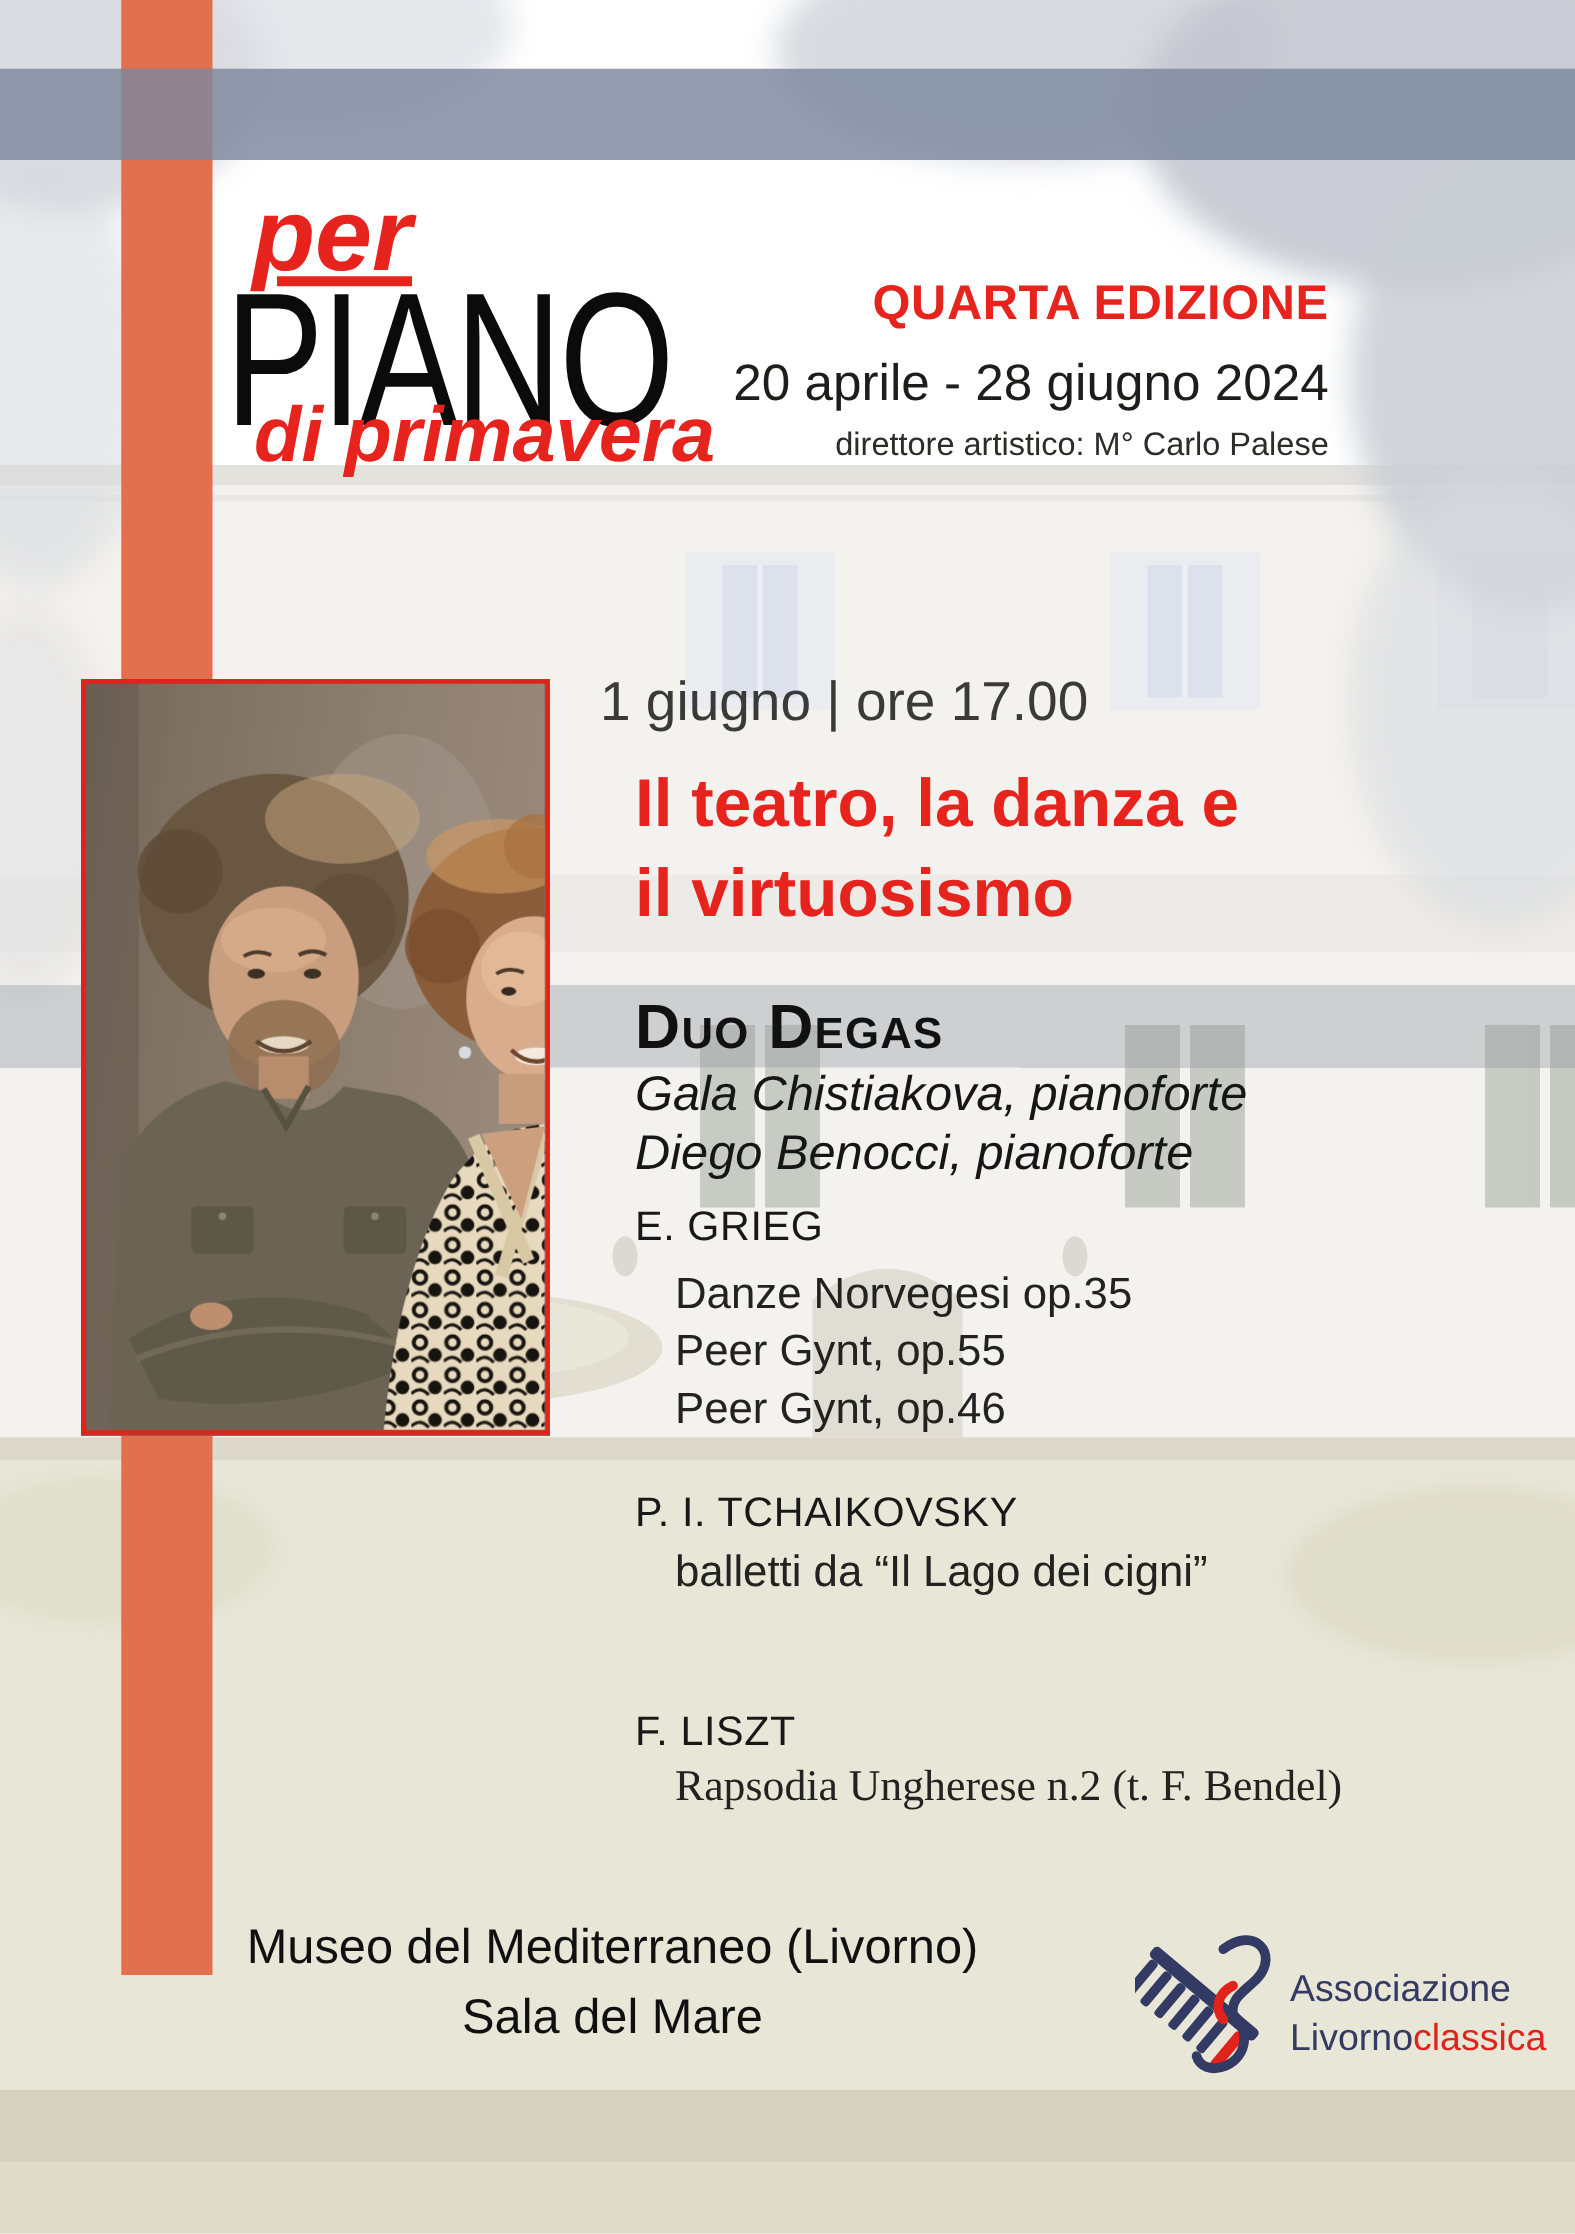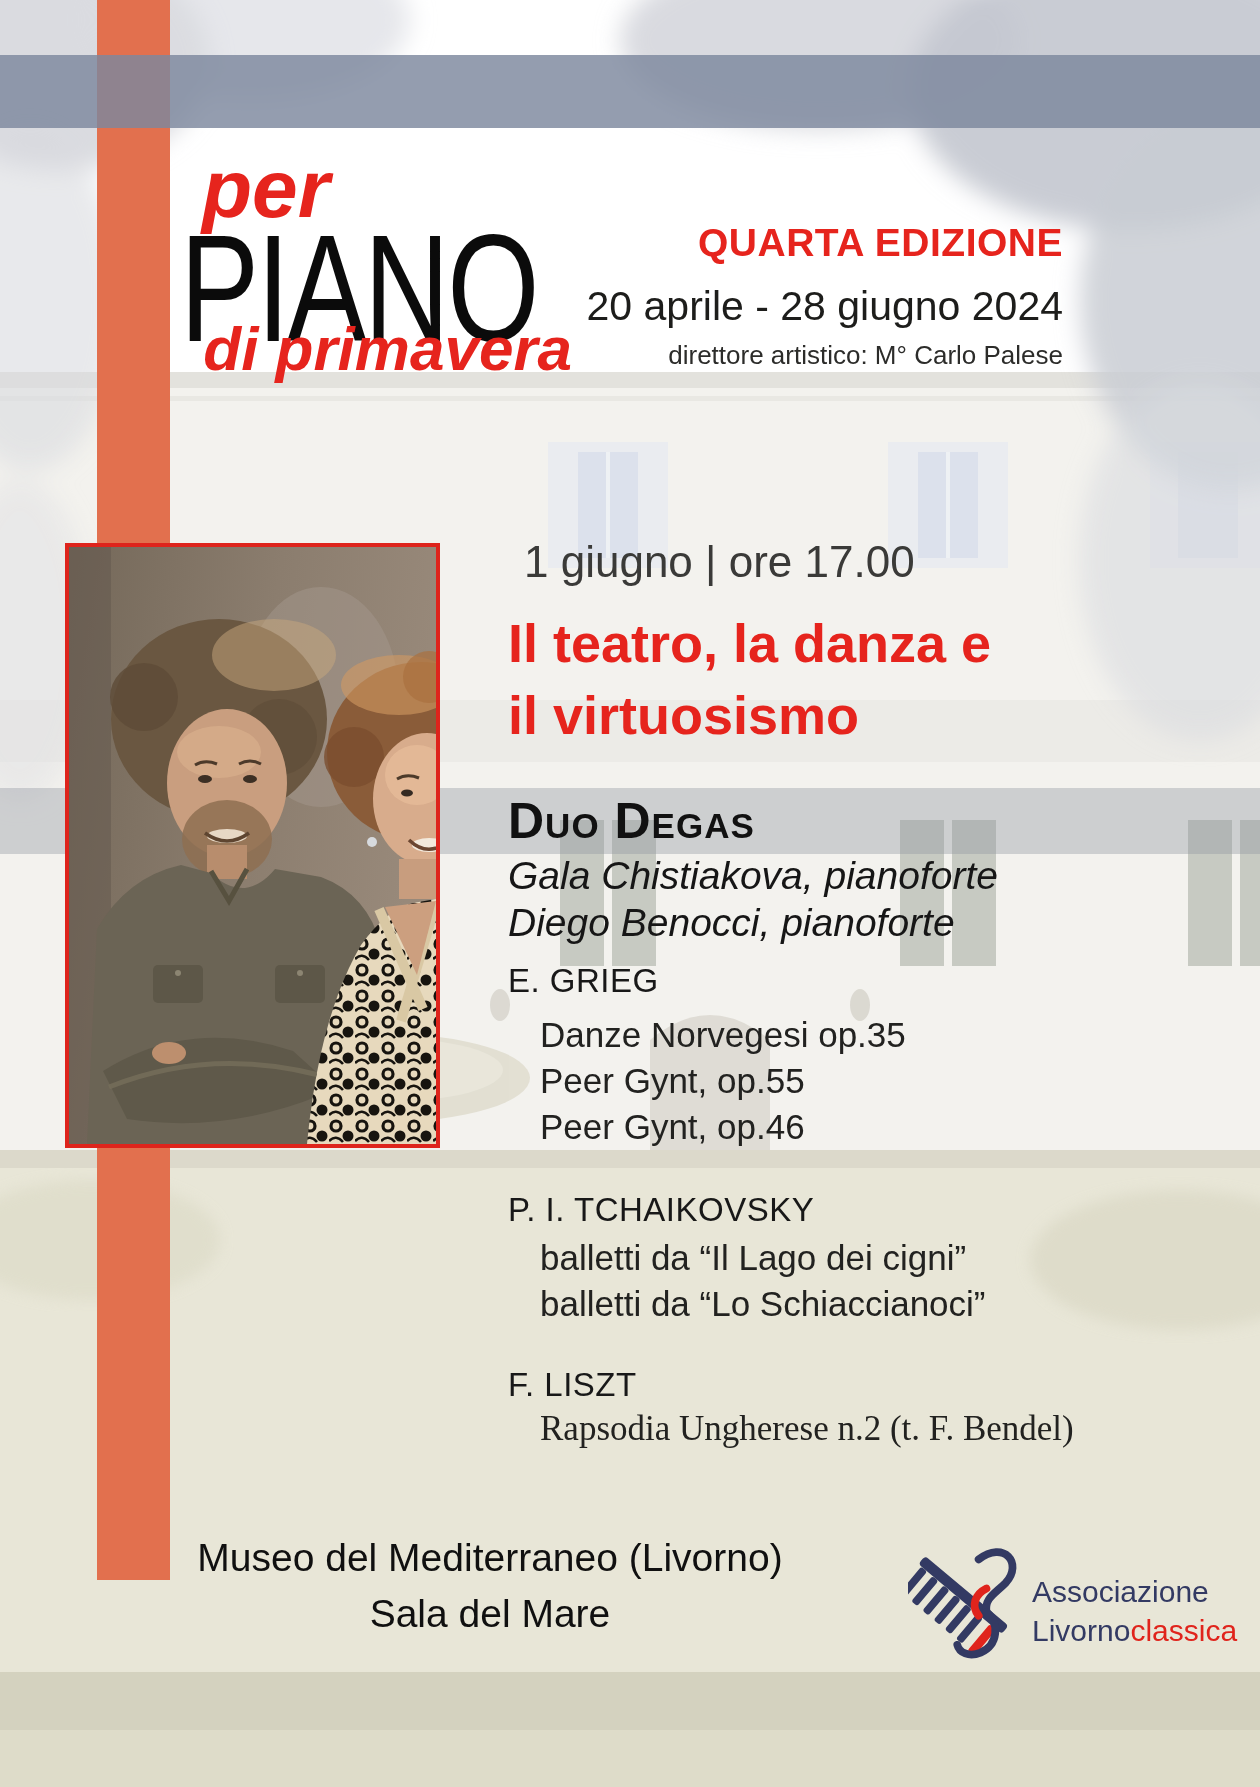--- a/index.html
+++ b/index.html
@@ -14,38 +14,38 @@
   .stripe{left:97px;top:0;width:73px;height:1580px;background:#e2704e;z-index:1;}
 
   
   .topband{left:0;top:55px;width:1260px;height:73px;background:rgba(124,135,158,0.82);z-index:2;}
 
   
   .duoband{left:0;top:788px;width:1260px;height:66px;background:rgba(145,150,161,0.38);z-index:2;}
 
   
   .brand-per{left:202px;top:148px;z-index:4;font-size:82px;font-weight:700;font-style:italic;
-             color:#e6241d;line-height:1;}
+             color:#e6241d;line-height:1;text-decoration:underline;}
   .brand-title{left:180px;top:212px;z-index:4;font-size:152px;font-weight:400;color:#0b0b0b;
                line-height:1;letter-spacing:-3px;transform:scaleX(0.78);transform-origin:left top;}
   .brand-sub{left:180px;top:318px;width:392px;z-index:4;font-size:62px;font-weight:700;
              font-style:italic;color:#e6241d;text-align:right;line-height:1;}
 
   
   .edition{right:197px;top:222px;z-index:4;text-align:right;}
   .edition-title{font-size:39px;font-weight:700;color:#e6241d;letter-spacing:0.5px;line-height:1.1;}
   .edition-dates{font-size:41px;color:#1d1d1b;margin-top:19px;line-height:1.1;}
   .edition-dir{font-size:26px;color:#2c2c2a;margin-top:12px;line-height:1.1;}
 
   
   .photo{left:65px;top:543px;width:367px;height:597px;z-index:3;border:4px solid #de241c;
          box-sizing:content-box;overflow:hidden;background:#7b6f63;}
 
   
-  .ev-datetime{left:524px;top:540px;z-index:4;font-size:44px;color:#3a3a38;line-height:1;}
+  .ev-datetime{left:480px;top:540px;z-index:4;font-size:44px;color:#3a3a38;line-height:1;}
   .ev-title{left:508px;top:608px;z-index:4;font-size:54px;font-weight:700;color:#e6241d;line-height:1.33;}
   .ev-ensemble{left:508px;top:796px;z-index:4;font-size:50px;font-weight:700;color:#111111;
                font-variant:small-caps;line-height:1;letter-spacing:1px;}
   .ev-perf{left:508px;z-index:4;font-size:39px;font-style:italic;color:#161616;line-height:1;}
   .perf1{top:856px;} .perf2{top:903px;}
 
   
   .composer{left:508px;z-index:4;font-size:33px;color:#181818;letter-spacing:0.5px;line-height:1;}
   .piece{left:508px;z-index:4;font-size:35px;color:#222220;line-height:1;margin-left:32px;}
   .c1{top:964px;} .p11{top:1017px;} .p12{top:1063px;} .p13{top:1109px;}
@@ -236,21 +236,20 @@
   <div class="abs ev-perf perf1">Gala Chistiakova, pianoforte</div>
   <div class="abs ev-perf perf2">Diego Benocci, pianoforte</div>
 
   <div class="abs composer c1">E. GRIEG</div>
   <div class="abs piece p11">Danze Norvegesi op.35</div>
   <div class="abs piece p12">Peer Gynt, op.55</div>
   <div class="abs piece p13">Peer Gynt, op.46</div>
 
   <div class="abs composer c2">P. I. TCHAIKOVSKY</div>
   <div class="abs piece p21">balletti da “Il Lago dei cigni”</div>
-  <div class="abs piece p22">balletti da “Lo Schiaccianoci”</div>
 
   <div class="abs composer c3">F. LISZT</div>
   <div class="abs piece p31">Rapsodia Ungherese n.2 (t. F. Bendel)</div>
 
   <div class="abs venue">
     <div class="venue-l1">Museo del Mediterraneo (Livorno)</div>
     <div class="venue-l2">Sala del Mare</div>
   </div>
 
   <svg class="abs assoc-icon" viewBox="0 0 120 140">

